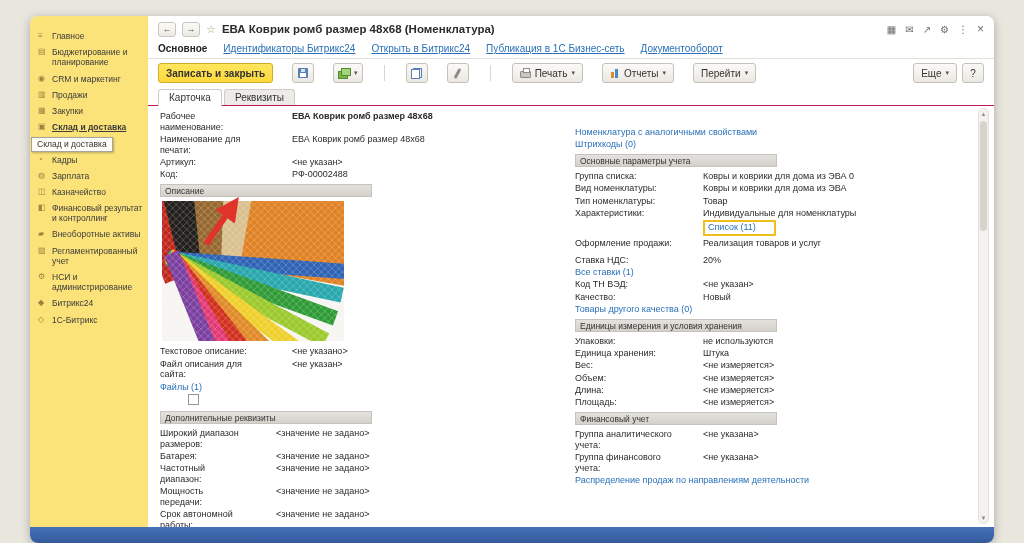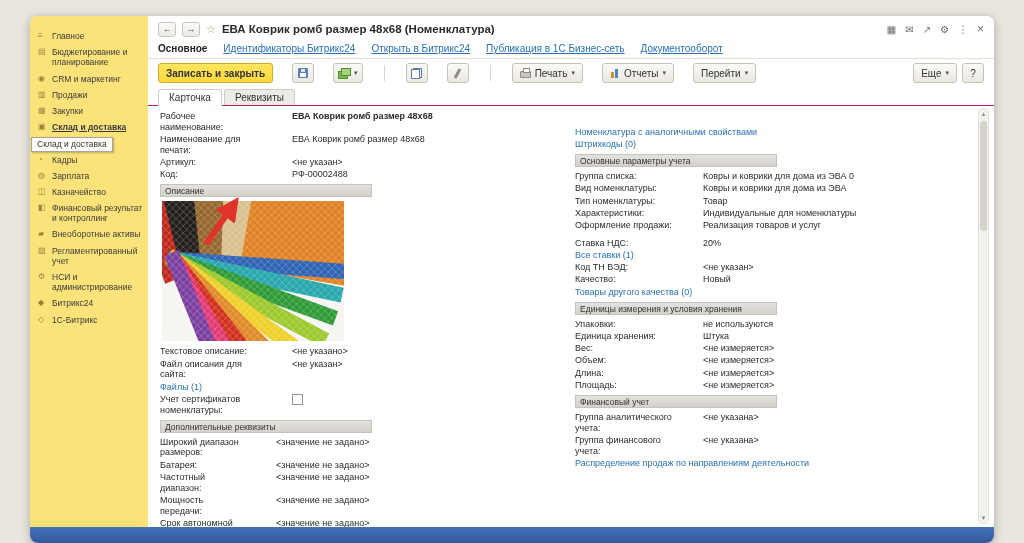--- a/index.html
+++ b/index.html
@@ -362,21 +362,20 @@
     <span class="f-label">Файл описания для сайта:</span>
     <span class="f-value">&lt;не указан&gt;</span>
   </div>
 
   <div class="f-row t-ll">
     <span class="f-label">Файлы (1)</span>
     <span class="f-value"></span>
   </div>
 
   <div class="f-row t-cb">
-    <span class="f-label">Учет сертификатов номенклатуры:</span>
     <span class="f-value"></span>
   </div>
 </div>
 
             <div class="sec-bar">Дополнительные реквизиты</div>
             <div class="sec-dop">
   <div class="f-row">
     <span class="f-label">Широкий диапазон размеров:</span>
     <span class="f-value">&lt;значение не задано&gt;</span>
   </div>
@@ -432,20 +431,24 @@
   <div class="f-row">
     <span class="f-label">Тип номенклатуры:</span>
     <span class="f-value">Товар</span>
   </div>
 
   <div class="f-row">
     <span class="f-label">Характеристики:</span>
     <span class="f-value">Индивидуальные для номенклатуры</span>
   </div>
 
+  <div class="f-row t-box">
+    <span class="f-label"></span>
+    <span class="f-value">Список (11)</span>
+  </div>
 
   <div class="f-row">
     <span class="f-label">Оформление продажи:</span>
     <span class="f-value">Реализация товаров и услуг</span>
   </div>
 
   <div class="f-row t-sp">
     
     
   </div>

